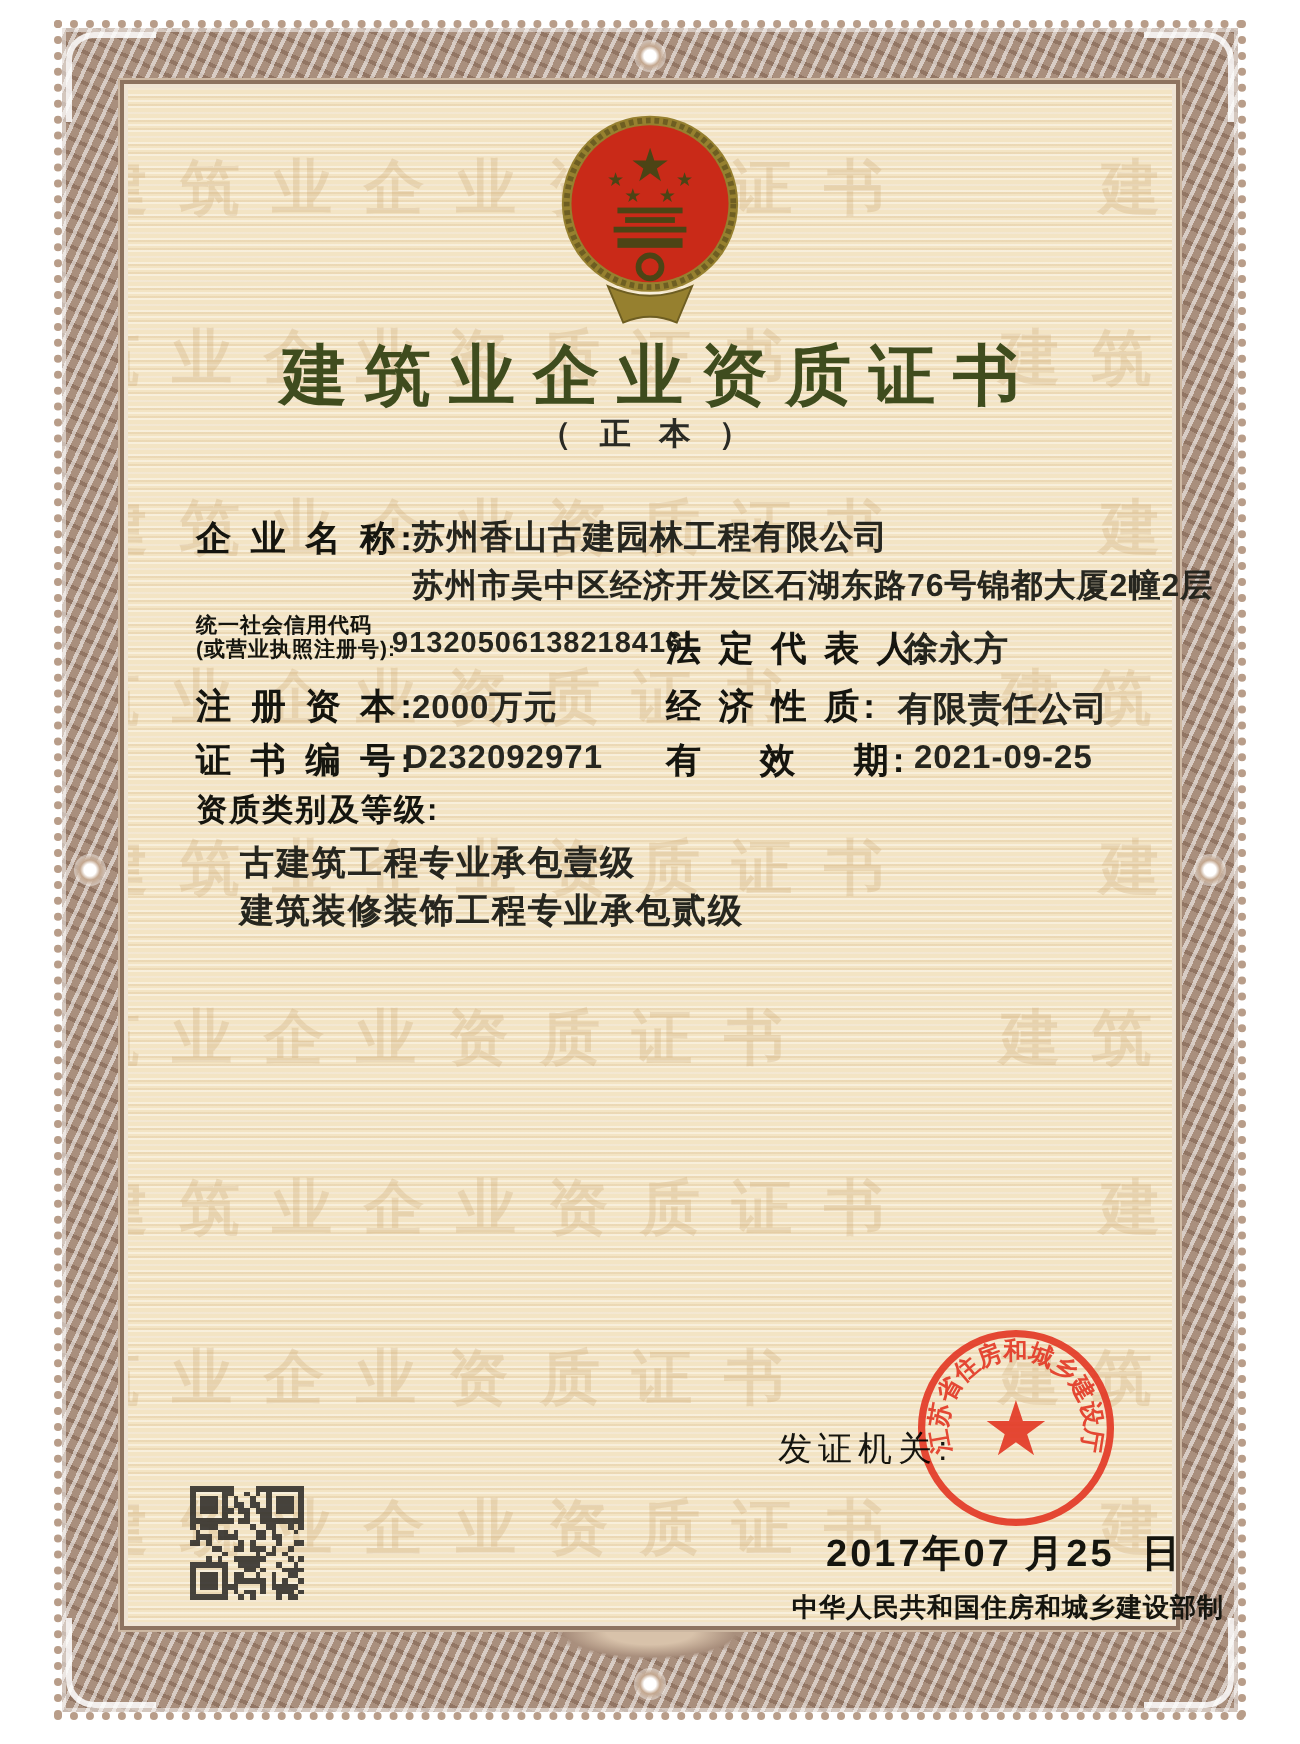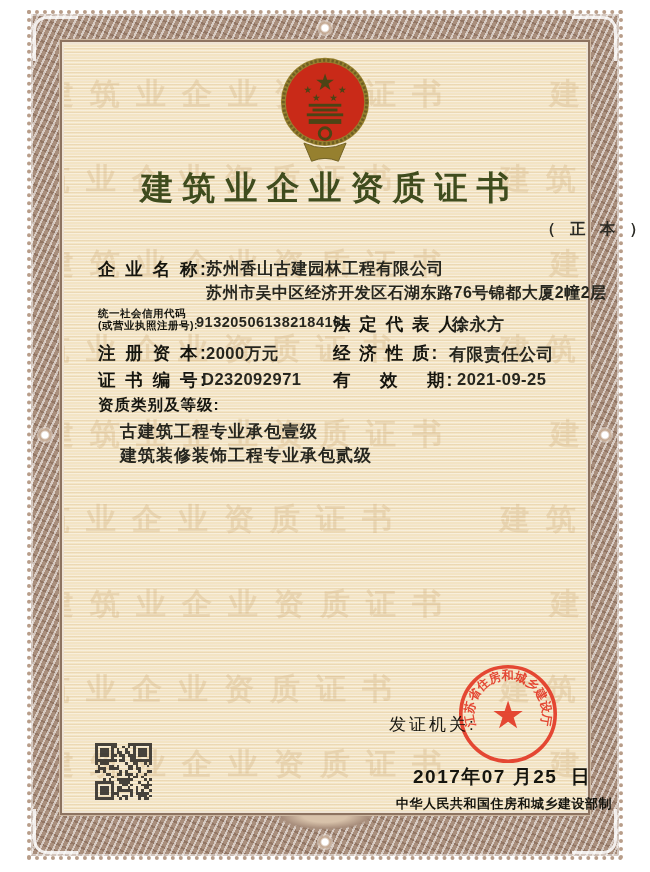--- a/index.html
+++ b/index.html
@@ -39,21 +39,21 @@
          box-shadow:0 0 0 2px #efe4d4, 0 0 0 4px #8d7360, 0 0 0 5px #cdb8a2;
          overflow:hidden;}
   .wm-row{position:absolute;white-space:nowrap;font-size:30px;font-weight:700;
           letter-spacing:16px;color:rgba(206,170,116,.30);}
 
   
   .content{position:absolute;inset:0;z-index:5;}
   .emblem{position:absolute;left:277px;top:54px;}
   .title{position:absolute;left:0;top:166px;width:650px;text-align:center;
          font-size:33px;font-weight:700;color:#3f4c1e;letter-spacing:9px;text-indent:9px;}
-  .subtitle{position:absolute;left:0;top:219px;width:650px;text-align:right;
+  .subtitle{position:absolute;left:0;top:207px;width:650px;text-align:center;
             font-size:15.5px;font-weight:700;color:#2a2a24;letter-spacing:5px;}
 
   .lbl{position:absolute;font-weight:700;color:#15150f;white-space:pre;
        font-size:17.5px;letter-spacing:2.5px;}
   .val{position:absolute;font-weight:700;color:#26261f;white-space:pre;
        font-size:16.5px;letter-spacing:0.5px;}
   .small-lbl{position:absolute;font-weight:700;color:#15150f;font-size:10.5px;
              line-height:11.5px;letter-spacing:0.5px;white-space:pre;}
   .qual{position:absolute;font-weight:700;color:#26261f;font-size:17px;letter-spacing:1px;}
 

